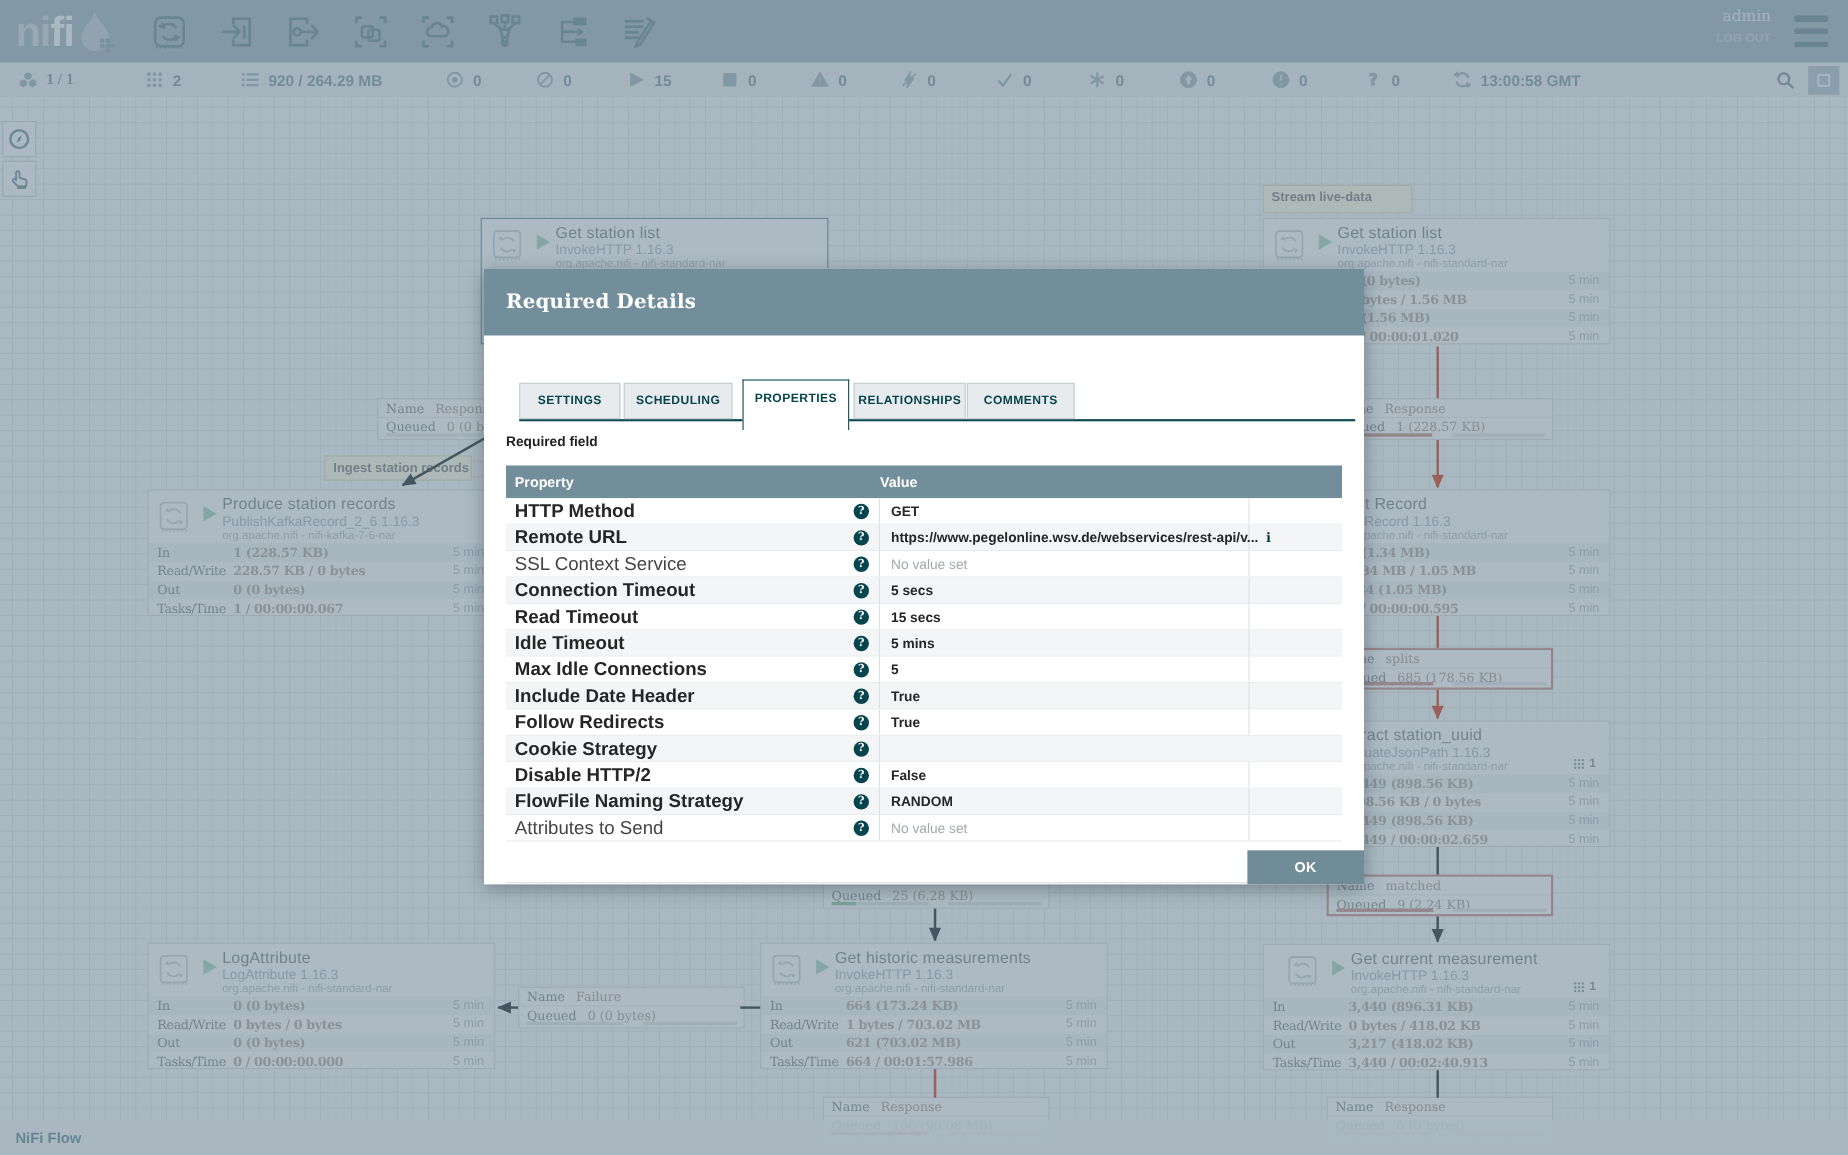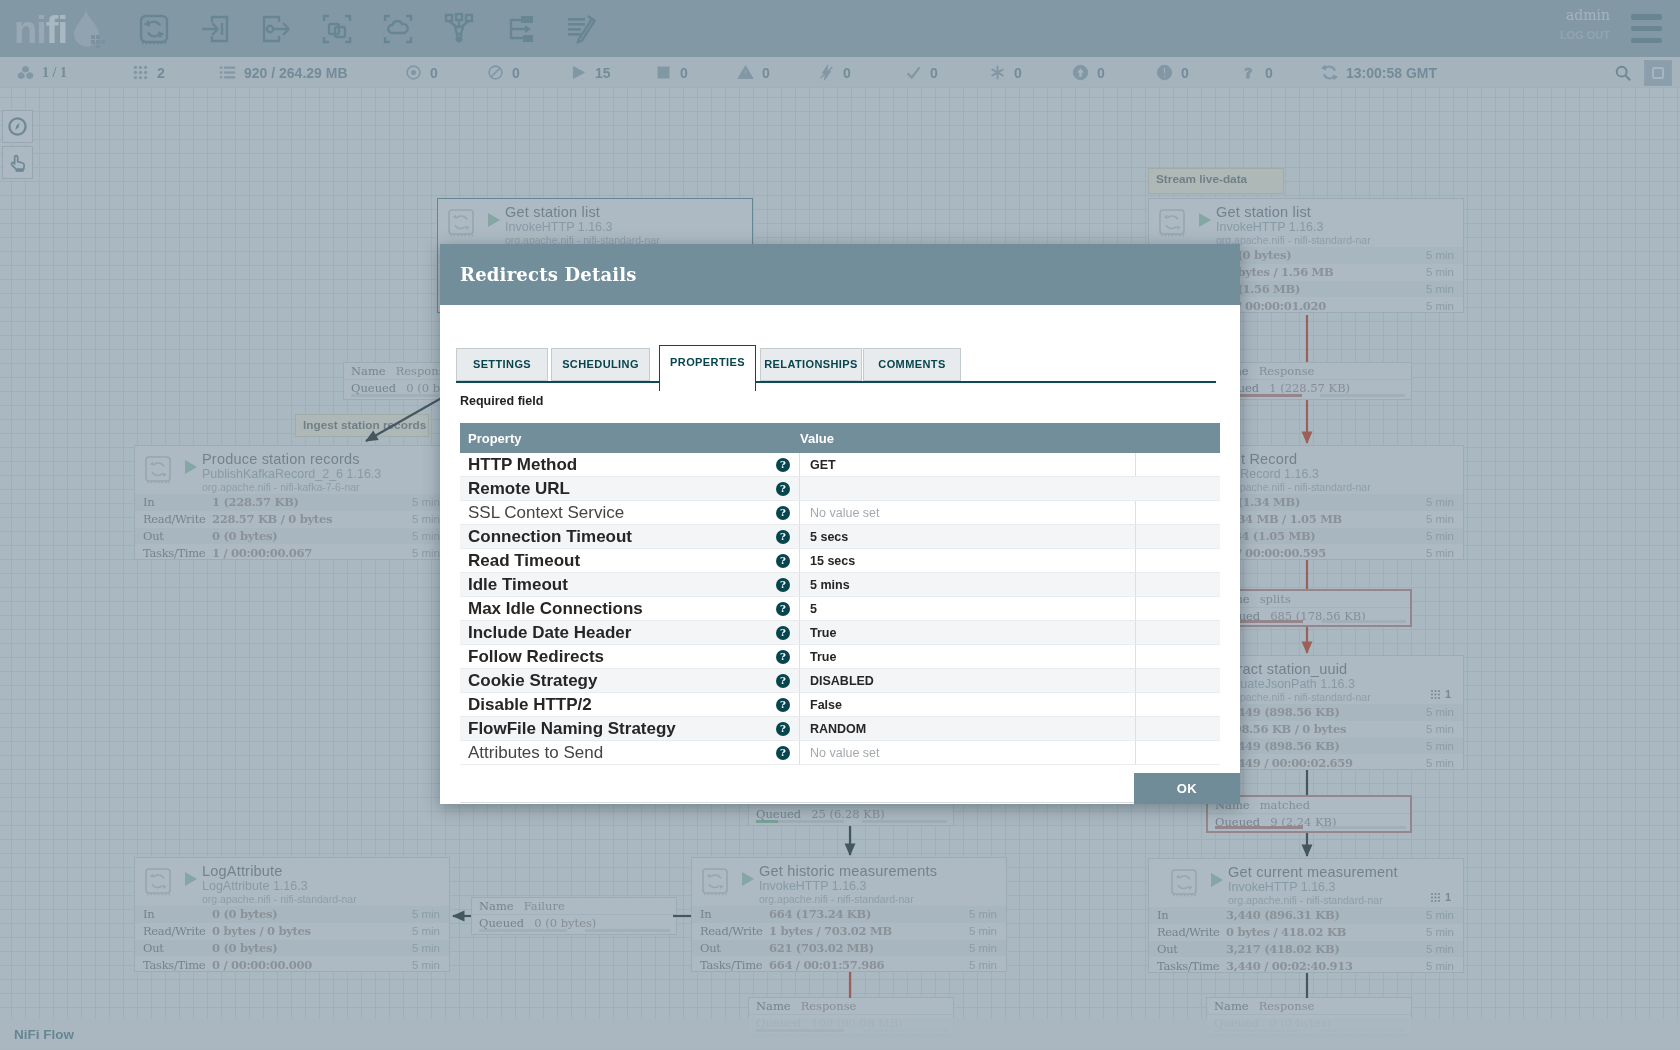--- a/index.html
+++ b/index.html
@@ -82,21 +82,21 @@
   #dialog { position:absolute; left:440px; top:244px; width:800px; height:560px; background:#fff; z-index:20; box-shadow:0 4px 16px rgba(30,45,52,0.38); }
   #dlg-titlebar { height:61px; background:#728e9b; display:flex; align-items:center; }
   #dlg-title { margin-left:20px; color:#fff; font-family:"DejaVu Serif",serif; font-weight:bold; font-size:18px; letter-spacing:.2px; }
   #dlg-status { height:28px; background:#e4e8ea; display:flex; align-items:center; position:relative; }
   #dlg-state { display:flex; align-items:center; margin-left:20px; }
   #dlg-state .tri { width:0; height:0; border-left:11px solid #6cbd90; border-top:6.5px solid transparent; border-bottom:6.5px solid transparent; margin-right:8px; }
   #dlg-state .txt { font-size:13px; font-weight:bold; color:#775351; }
   #dlg-action { position:absolute; right:8px; display:flex; align-items:center; cursor:pointer; }
   #dlg-action .txt { font-size:12.5px; font-weight:bold; color:#07454e; letter-spacing:.2px; }
   #dlg-action svg { margin-right:5px; }
-  #dlg-tabs { position:absolute; left:16px; top:103px; width:760px; height:35px; }
+  #dlg-tabs { position:absolute; left:32px; top:103px; width:760px; height:35px; }
   #dlg-tabs .tabline { position:absolute; left:0; top:34px; width:760px; height:1.6px; background:#0d4a54; }
   .tab { position:absolute; top:1px; height:33px; background:#e8ebed; border:1px solid #c4cbcf; font-size:11px; font-weight:bold; color:#07454e; letter-spacing:.4px; cursor:pointer; text-align:center; }
   .tab span { display:block; line-height:31px; }
   .tab.active span { line-height:33px; }
   .tab.active { top:-2px; height:46px; background:#fff; border:1.6px solid #0d4a54; border-bottom:none; z-index:3; }
   #dlg-note { position:absolute; left:20px; top:150px; font-size:12.5px; font-weight:bold; color:#222; }
   #dlg-table { position:absolute; left:20px; top:179px; width:760px; height:380px; overflow:hidden; border-bottom:1px solid #d8dcde; }
   #dlg-table .thead { height:30px; background:#728e9b; display:flex; align-items:center; }
   #dlg-table .thead .c1 { margin-left:8px; width:332px; color:#fff; font-size:13px; font-weight:bold; }
   #dlg-table .thead .c2 { margin-left:0; color:#fff; font-size:13px; font-weight:bold; }
@@ -1035,21 +1035,21 @@
   </div>
 
 <footer id="app-footer">
   <span id="breadcrumb">NiFi Flow</span>
 </footer>
 
 <div id="glasspane"></div>
 
 <div id="dialog">
   <div id="dlg-titlebar">
-    <span id="dlg-title">Redirects Details</span>
+    <span id="dlg-title">Required Details</span>
   </div>
   <div id="dlg-tabs">
     <div class="tabline"></div>
 
   <div class="tab" style="left: 0px; width: 92px;">
         <span>SETTINGS</span>
       </div>
       <div class="tab" style="left: 95px; width: 99px;">
         <span>SCHEDULING</span>
       </div>
@@ -1080,20 +1080,24 @@
             <span class="vtext">GET</span>
 
           </div>
           <div class="xcell"></div>
         </div>
         <div class="prow alt">
           <div class="pcell">
             <span class="pname">Remote URL</span>
             <span class="phelp">?</span>
           </div>
+          <div class="vcell">
+            <span class="vtext">https://www.pegelonline.wsv.de/webservices/rest-api/v...</span>
+            <span class="vinfo" style="display: inline;">i</span>
+          </div>
           <div class="xcell"></div>
         </div>
         <div class="prow optional noval">
           <div class="pcell">
             <span class="pname">SSL Context Service</span>
             <span class="phelp">?</span>
           </div>
           <div class="vcell">
             <span class="vtext">No value set</span>
 
@@ -1164,24 +1168,20 @@
             <span class="vtext">True</span>
 
           </div>
           <div class="xcell"></div>
         </div>
         <div class="prow alt">
           <div class="pcell">
             <span class="pname">Cookie Strategy</span>
             <span class="phelp">?</span>
           </div>
-          <div class="vcell">
-            <span class="vtext">DISABLED</span>
-
-          </div>
           <div class="xcell"></div>
         </div>
         <div class="prow">
           <div class="pcell">
             <span class="pname">Disable HTTP/2</span>
             <span class="phelp">?</span>
           </div>
           <div class="vcell">
             <span class="vtext">False</span>
 

